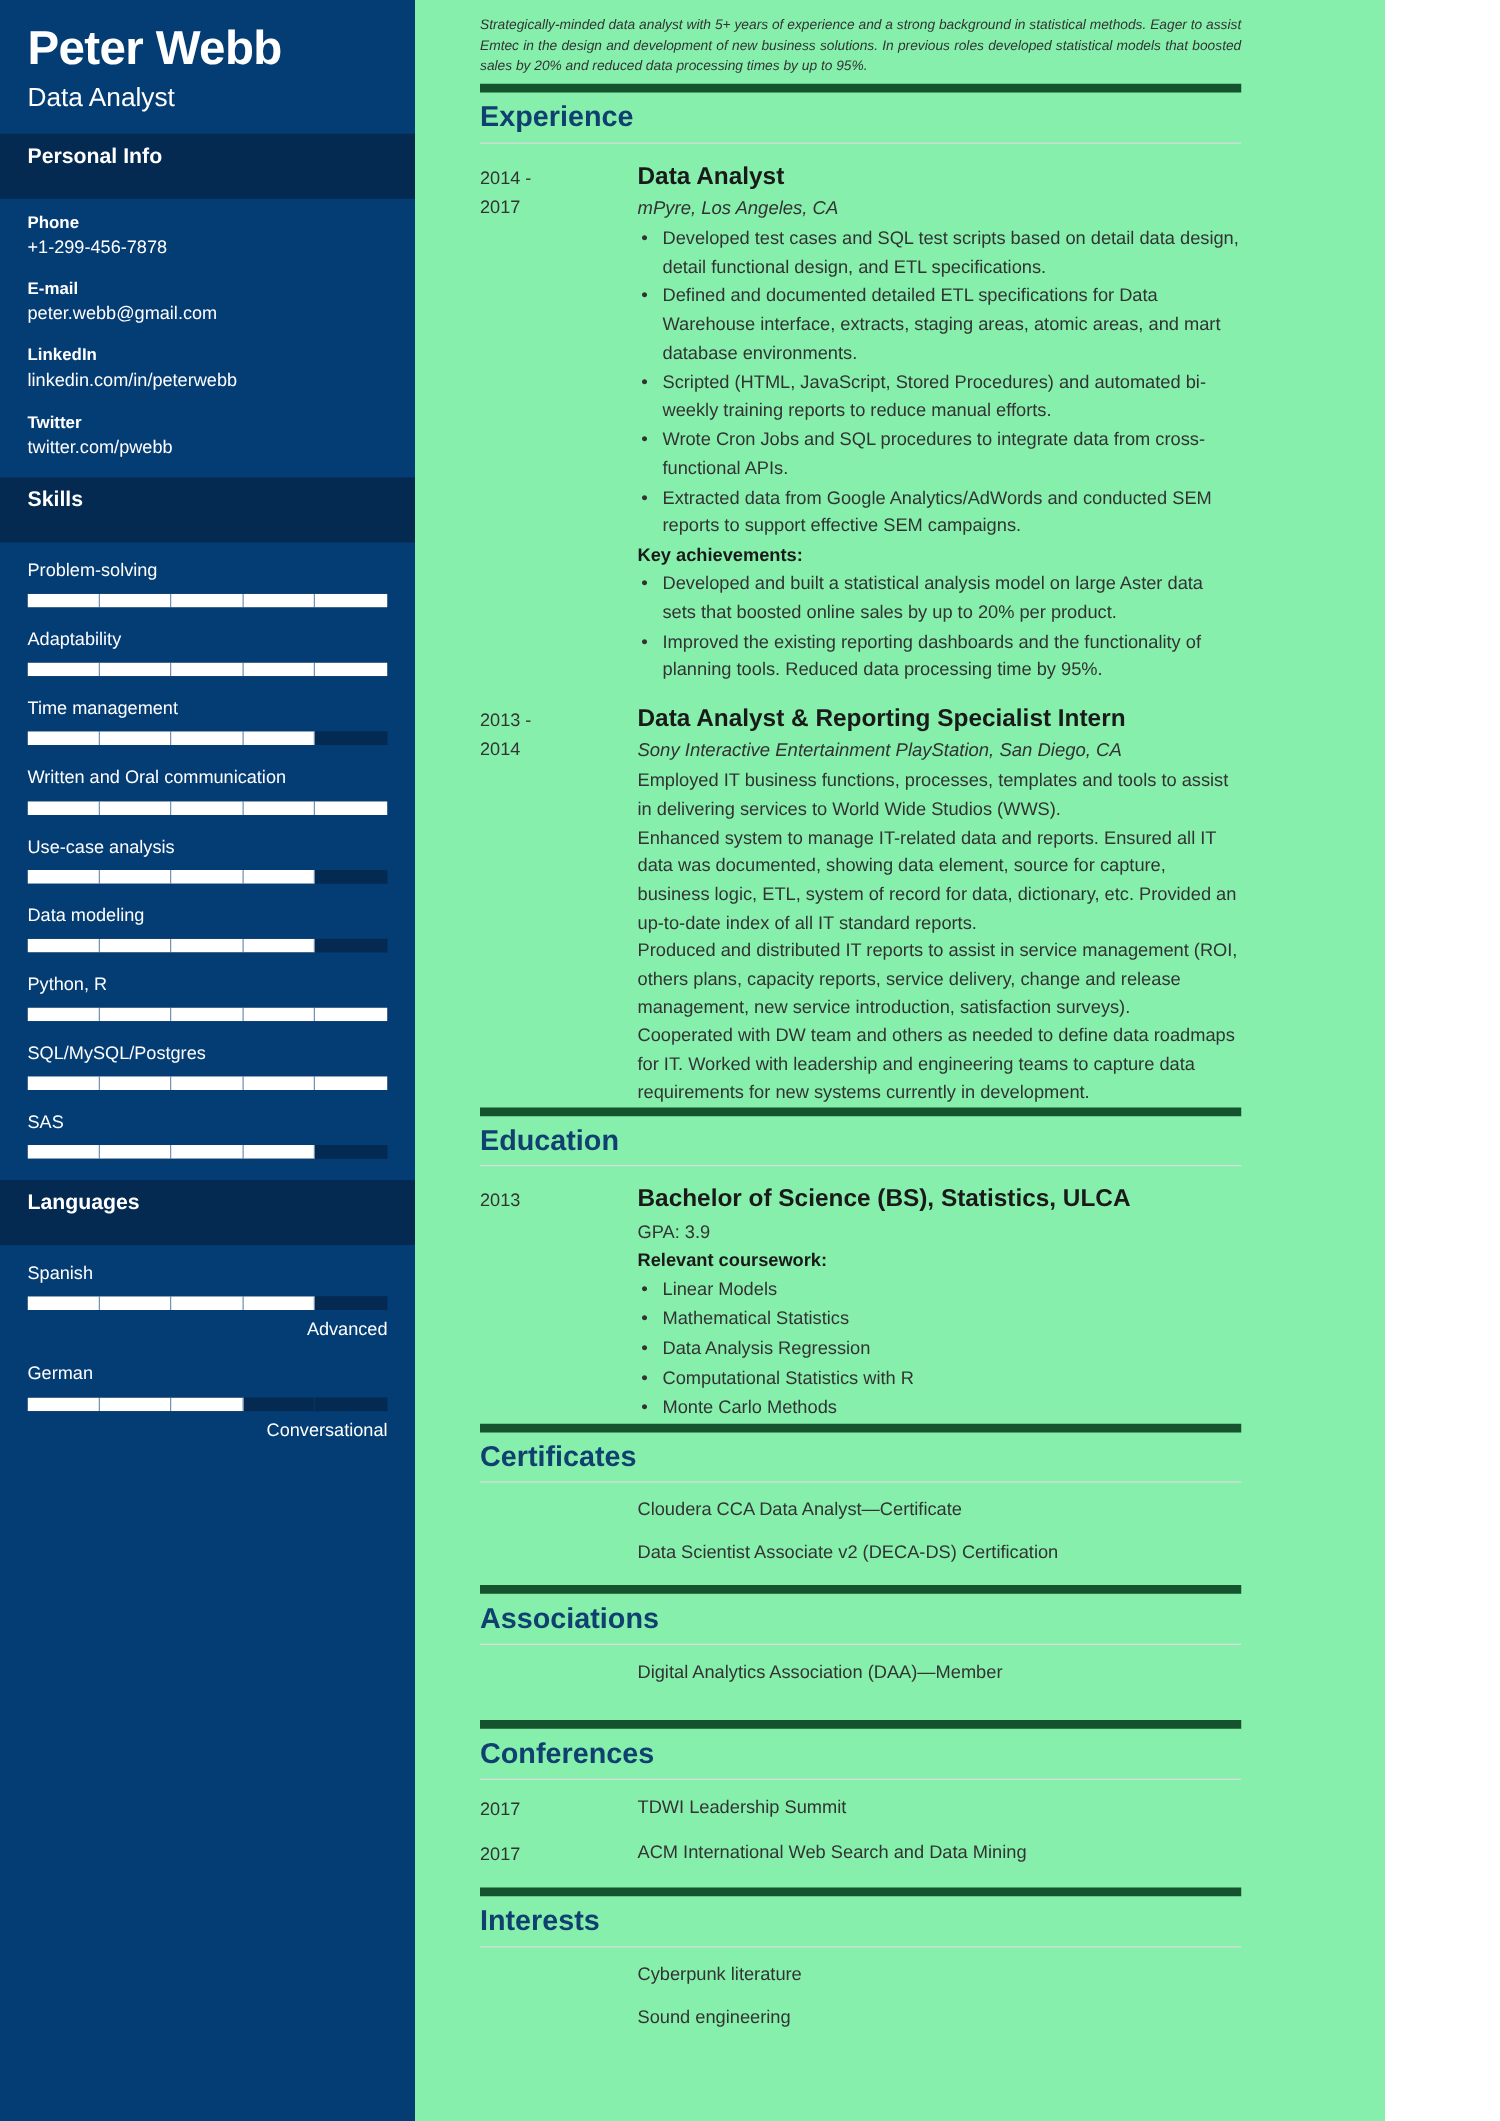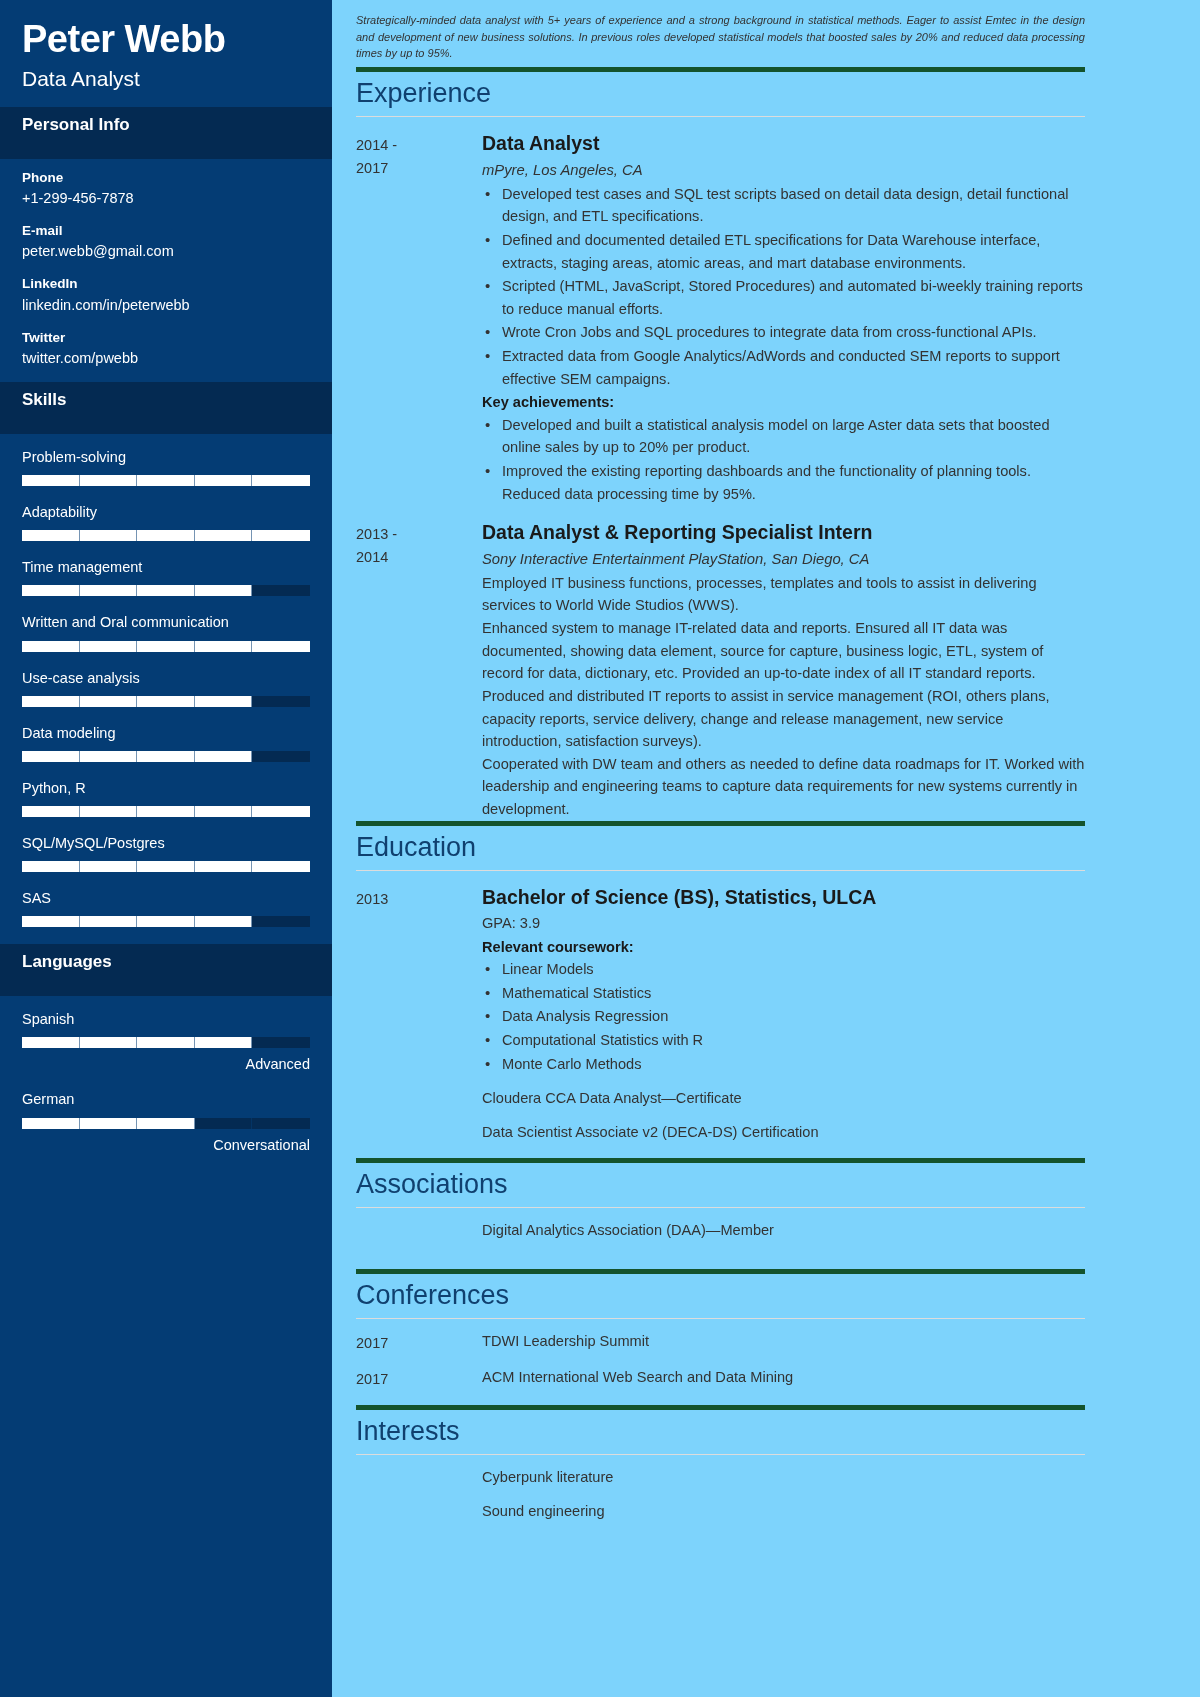--- a/index.html
+++ b/index.html
@@ -7,23 +7,24 @@
   body {
     width: 1200px;
     height: 1697px;
     font-family: "Liberation Sans", sans-serif;
     background: #ffffff;
     overflow: hidden;
   }
 
   .resume {
     display: flex;
-    width: 1200px;
+    width: 1108px;
     min-height: 1697px;
-    background: #7dd3fc;
+    background: #86efac;
+    gap: 28px;
   }
 
   
   .sidebar {
     width: 332px;
     flex: 0 0 332px;
     background: #043c74;
     color: #ffffff;
     padding-bottom: 40px;
   }
@@ -121,24 +122,24 @@
     line-height: 1.52;
     color: #333333;
     text-align: justify;
     padding-bottom: 5px;
     font-style: italic;
   }
 
   .section { }
 
   .section-title {
-    font-size: 27px;
-    font-weight: normal;
+    font-size: 23px;
+    font-weight: bold;
     color: #10406f;
-    border-top: 5px solid #14532d;
+    border-top: 7px solid #14532d;
     border-bottom: 1px solid #dcdcdc;
     padding: 6px 0 7px 0;
     line-height: 1.15;
   }
 
   .entry {
     display: flex;
     padding-top: 14px;
   }
 
@@ -461,20 +462,21 @@
                 <li>Data Analysis Regression</li>
                 <li>Computational Statistics with R</li>
                 <li>Monte Carlo Methods</li>
               </ul>
             </div>
           </div>
         </div>
     </section>
 
     <section class="section">
+      <div class="section-title">Certificates</div>
       <div id="certificates-list" class="gap-after">
           <div class="plain-row">
             <div class="entry-date"></div>
             <div class="plain-text">Cloudera CCA Data Analyst—Certificate</div>
           </div>
           <div class="plain-row">
             <div class="entry-date"></div>
             <div class="plain-text">Data Scientist Associate v2 (DECA-DS) Certification</div>
           </div>
         </div>

